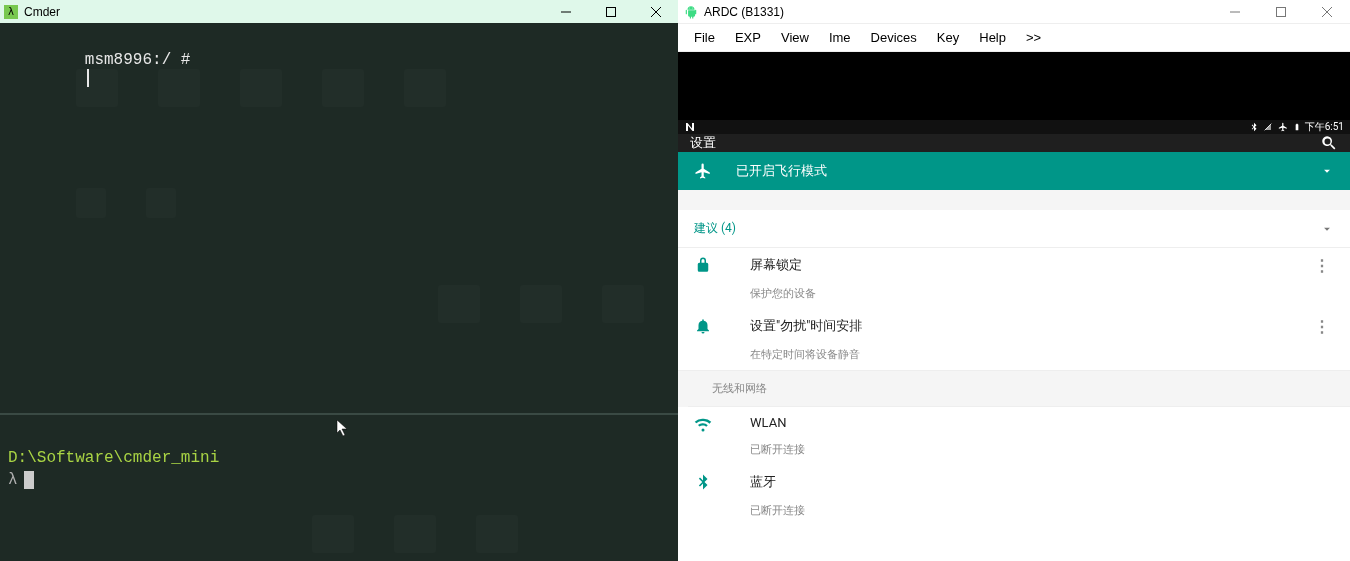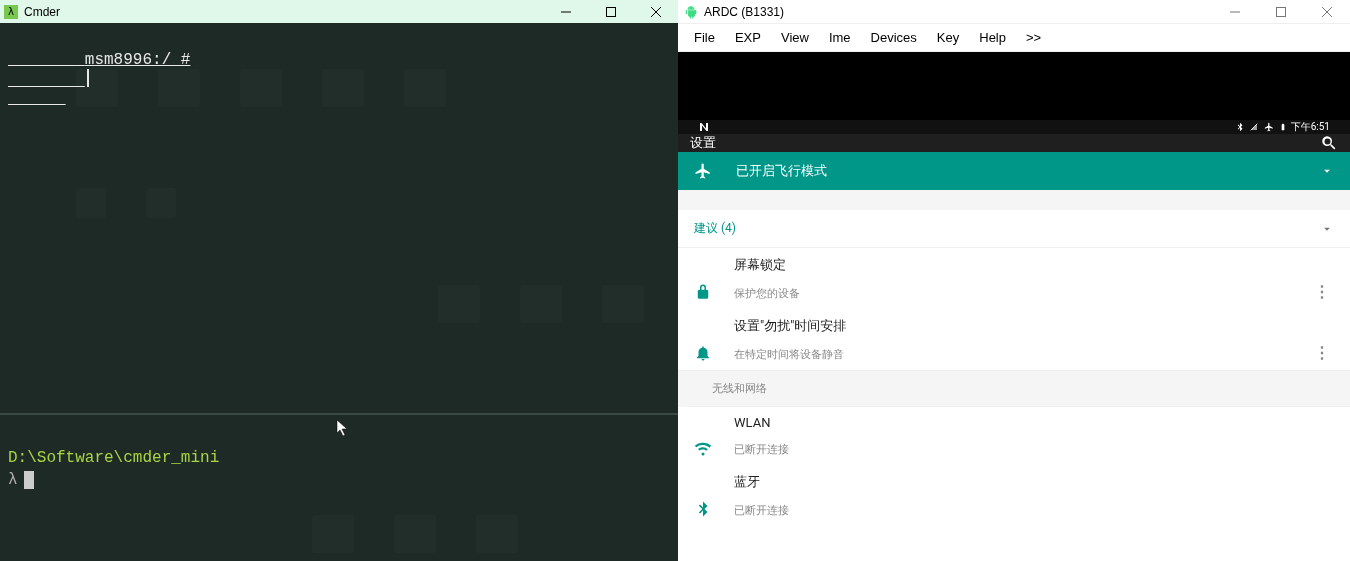--- a/index.html
+++ b/index.html
@@ -55,21 +55,21 @@
     font-family: Consolas, "Courier New", monospace;
     font-size: 16px;
     overflow: hidden;
   }
   .cmder-pane-top {
     position: absolute;
     top: 0; left: 0; right: 0; height: 390px;
     padding: 10px 8px;
     color: #e8e8e8;
   }
-  .cmder-pane-top .line { white-space: pre; text-decoration: underline; }
+  .cmder-pane-top .line { white-space: pre; }
   .cmder-pane-top .caret {
     display: inline-block;
     width: 2px; height: 18px;
     background: #e8e8e8;
     vertical-align: -2px;
     margin-left: 2px;
   }
   .cmder-mouse {
     position: absolute;
     top: 396px; left: 336px;
@@ -171,21 +171,21 @@
     font-family: Roboto, "Segoe UI", Arial, sans-serif;
   }
   
   .android-statusbar {
     height: 17px;
     background: #111;
     color: #fff;
     display: flex;
     align-items: center;
     font-size: 10px;
-    padding: 0 20px;
+    padding: 0 6px;
   }
   .android-statusbar .nicon {
     font-weight: bold;
   }
   .android-statusbar .spacer { flex:1; }
   .android-statusbar .sys-icons {
     display: inline-flex; align-items:center; gap: 4px;
     margin-right: 4px;
   }
   .android-statusbar .clock { font-size: 10px; }
@@ -224,22 +224,23 @@
     color: #009688;
     border-bottom: 1px solid #eee;
     margin-top: 20px;
   }
   .suggestions-header .chev { color:#777; }
   .suggestions-header .spacer { flex:1; }
   
   .setting-item {
     background: #fff;
     display:flex;
-    align-items:flex-end;
+    align-items:flex-start;
     padding: 8px 16px;
+    gap: 16px;
   }
   .setting-item.with-sep { border-bottom: 1px solid #eee; }
   .setting-item .icon-slot {
     width: 40px;
     display:flex; justify-content:flex-start;
     color:#009688;
   }
   .setting-item .icon-slot.grey { color:#666; }
   .setting-item .text-slot { flex:1; }
   .setting-item .title { font-size: 13px; color:#222; }

